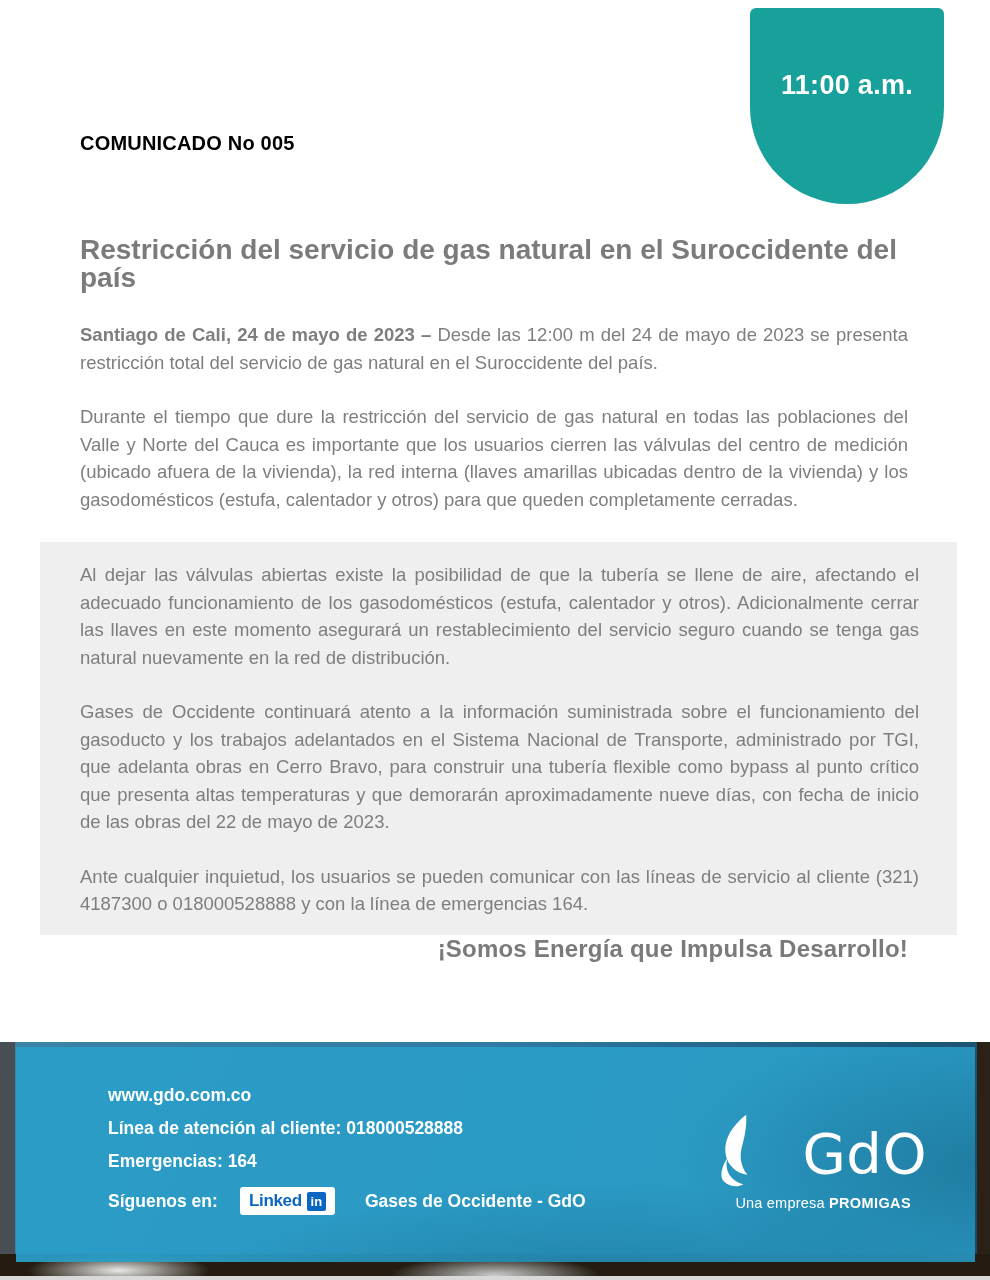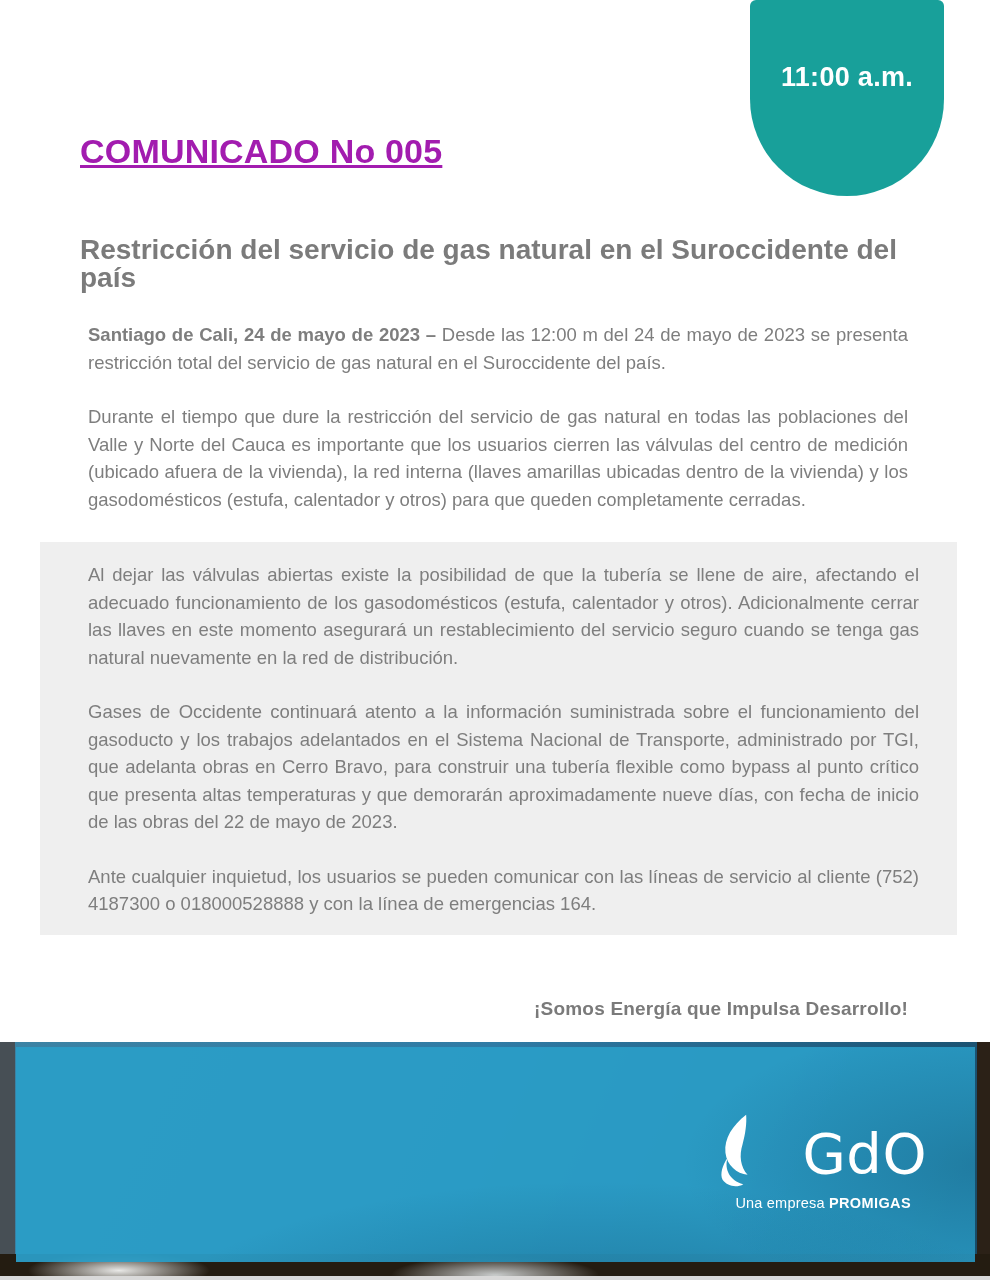--- a/index.html
+++ b/index.html
@@ -5,56 +5,56 @@
   * { margin:0; padding:0; box-sizing:border-box; }
   html,body { background:#ffffff; }
   .page {
     position:relative; width:990px; height:1280px; margin:0 auto;
     background:#ffffff; overflow:hidden;
     font-family:"Liberation Sans", sans-serif;
   }
 
   
   .time-badge {
-    position:absolute; left:750px; top:0; width:194px; height:196px;
+    position:absolute; left:750px; top:8px; width:194px; height:196px;
     background:#18A09A; border-radius:6px 6px 97px 97px; text-align:center;
   }
   .time-badge span {
     display:inline-block; margin-top:62px;
     color:#ffffff; font-size:27px; font-weight:bold; letter-spacing:0.3px;
   }
 
   
   .comunicado-title {
     position:absolute; left:80px; top:132px;
-    color:#a21caf; font-size:34px; font-weight:bold; letter-spacing:0.2px;text-decoration:underline;
+    color:#000000; font-size:20px; font-weight:bold; letter-spacing:0.2px;
   }
 
   
   .content {
     position:absolute; left:80px; top:236px; width:828px;
     color:#7E7E7E; font-size:18.5px; line-height:27.5px; text-align:justify;
   }
   .doc-heading {
     font-size:28px; font-weight:bold; color:#7B7B7B; text-align:left;
   }
-  .body-p { margin-top:27px;margin-left:8px; }
+  .body-p { margin-top:27px; }
   .p-first { margin-top:30px; }
   .bold-lead { font-weight:bold; }
 
   .highlight-box {
     background:#EFEFEF;
     margin:29px -49px 0 -40px;
     padding:19px 38px 17px 40px;
   }
   .highlight-box .body-p:first-child { margin-top:0; }
 
   .tagline {
-    margin-top:60px; text-align:right;
-    font-size:19px; font-weight:bold; color:#7A7A7A; letter-spacing:0.2px;
+    text-align:right;
+    font-size:24px; font-weight:bold; color:#7A7A7A; letter-spacing:0.2px;
   }
 
   
   .footer {
     position:absolute; left:0; top:1042px; width:990px; height:238px;
     background-image:
       linear-gradient(0deg, #d9d9d9 0 4px, rgba(0,0,0,0) 4px),
       radial-gradient(130px 26px at 12% 96%, #e9e9e7 0%, rgba(233,233,231,0) 70%),
       radial-gradient(160px 30px at 50% 98%, #c9cccc 0%, rgba(201,204,204,0) 65%),
       linear-gradient(0deg, #241c11 0 26px, rgba(0,0,0,0) 26px),
@@ -115,29 +115,42 @@
   <div class="content">
     <h2 class="doc-heading">Restricción del servicio de gas natural en el Suroccidente del país</h2>
 
     <p class="body-p p-first"><span class="bold-lead">Santiago de Cali, 24 de mayo de 2023 –</span><span> Desde las 12:00 m del 24 de mayo de 2023 se presenta restricción total del servicio de gas natural en el Suroccidente del país.</span></p>
 
     <p class="body-p">Durante el tiempo que dure la restricción del servicio de gas natural en todas las poblaciones del Valle y Norte del Cauca es importante que los usuarios cierren las válvulas del centro de medición (ubicado afuera de la vivienda), la red interna (llaves amarillas ubicadas dentro de la vivienda) y los gasodomésticos (estufa, calentador y otros) para que queden completamente cerradas.</p>
 
     <div class="highlight-box">
       <p class="body-p">Al dejar las válvulas abiertas existe la posibilidad de que la tubería se llene de aire, afectando el adecuado funcionamiento de los gasodomésticos (estufa, calentador y otros). Adicionalmente cerrar las llaves en este momento asegurará un restablecimiento del servicio seguro cuando se tenga gas natural nuevamente en la red de distribución.</p>
       <p class="body-p">Gases de Occidente continuará atento a la información suministrada sobre el funcionamiento del gasoducto y los trabajos adelantados en el Sistema Nacional de Transporte, administrado por TGI, que adelanta obras en Cerro Bravo, para construir una tubería flexible como bypass al punto crítico que presenta altas temperaturas y que demorarán aproximadamente nueve días, con fecha de inicio de las obras del 22 de mayo de 2023.</p>
-      <p class="body-p">Ante cualquier inquietud, los usuarios se pueden comunicar con las líneas de servicio al cliente (752) 4187300 o 018000528888 y con la línea de emergencias 164.</p>
+      <p class="body-p">Ante cualquier inquietud, los usuarios se pueden comunicar con las líneas de servicio al cliente (321) 4187300 o 018000528888 y con la línea de emergencias 164.</p>
     </div>
 
     <p class="tagline">¡Somos Energía que Impulsa Desarrollo!</p>
   </div>
 
   <div class="footer">
     <div class="footer-overlay">
 
+      <div class="footer-info">
+        <div class="footer-line">www.gdo.com.co</div>
+        <div class="footer-line">Línea de atención al cliente: 018000528888</div>
+        <div class="footer-line">Emergencias: 164</div>
+        <div class="follow-row">
+          <span>Síguenos en:</span>
+          <span class="li-badge">
+            <span class="li-word">Linked</span>
+            <span class="li-square">in</span>
+          </span>
+          <span class="li-account">Gases de Occidente - GdO</span>
+        </div>
+      </div>
 
       <div class="gdo-logo">
         <div class="gdo-row">
           <svg class="gdo-flame" viewBox="0 0 56 104" xmlns="http://www.w3.org/2000/svg">
             <path d="M38 0 C19 15 7 33 9 53 C11 71 25 82 40 84 C30 72 28 57 33 41 C37 27 39 12 38 0 Z" fill="#ffffff"></path>
             <path d="M12 60 C7 76 15 92 34 97 C26 102 12 101 5 91 C1 83 5 70 12 60 Z" fill="#ffffff"></path>
           </svg>
           <span class="gdo-wordmark">GdO</span>
         </div>
         <div class="gdo-subtitle"><span>Una empresa </span><span class="brand">PROMIGAS</span></div>

